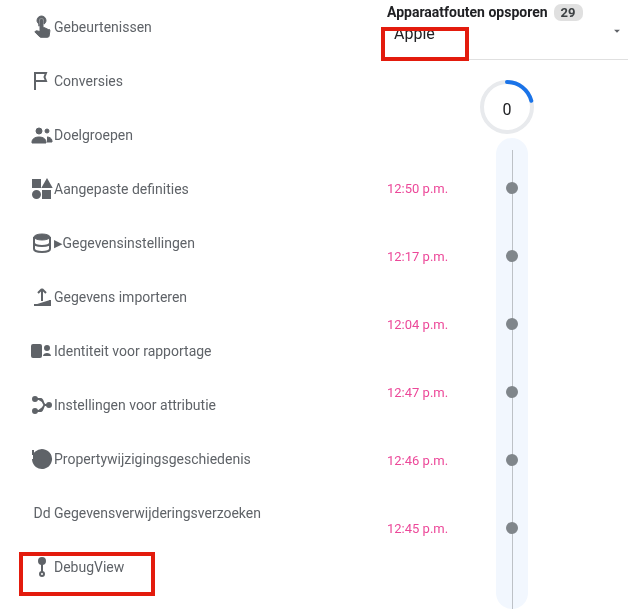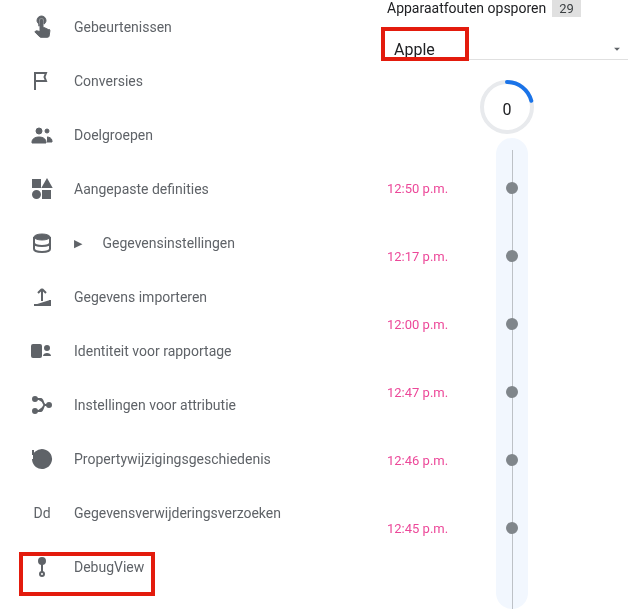--- a/index.html
+++ b/index.html
@@ -4,35 +4,35 @@
 <style>
   *{box-sizing:border-box;margin:0;padding:0;}
   body{
     width:634px;height:609px;
     font-family:Roboto,"Helvetica Neue",Arial,sans-serif;
     font-size:14px;color:#5f6368;background:#fff;
     position:relative;overflow:hidden;
   }
   .nav{position:absolute;left:0;top:0;width:385px;}
   .nav-item{
-    display:flex;align-items:center;gap:20px;
+    display:flex;align-items:center;
     height:54px;padding-left:30px;cursor:pointer;
   }
   .nav-item .icon{width:24px;height:24px;display:flex;align-items:center;justify-content:center;flex:none;}
   .icon svg{fill:#5f6368;stroke:#5f6368;width:24px;height:24px;}
   .nav-item .label{font-size:14px;color:#5f6368;}
 
   .hl-red{border:4px solid #e31b0d;position:absolute;pointer-events:none;}
   .hl-dropdown{left:381px;top:27px;width:88px;height:34px;}
   .hl-debugview{left:19px;top:552px;width:136px;height:44px;}
 
   .topright{position:absolute;left:387px;top:0;right:6px;}
-  .pill-row{height:24px;display:flex;align-items:flex-start;font-size:14px;color:#202124;gap:6px;}
-  .pill-row .count{background:#e0e0e0;color:#3c4043;border-radius:0;padding:1px 7px;font-size:13px;}
-  .device-row{height:36px;display:flex;align-items:flex-end;justify-content:space-between;border-bottom:1px solid #e0e0e0;padding-right:4px;cursor:pointer;}
+  .pill-row{height:24px;display:flex;align-items:center;font-size:14px;color:#202124;gap:6px;font-weight:bold;}
+  .pill-row .count{background:#e0e0e0;color:#3c4043;border-radius:7px;padding:1px 7px;font-size:13px;}
+  .device-row{height:36px;display:flex;align-items:flex-start;justify-content:space-between;border-bottom:1px solid #e0e0e0;padding-right:4px;cursor:pointer;}
   .device-row .name{font-size:16px;color:#202124;padding-left:7px;}
   .caret-down svg{width:14px;height:14px;fill:#5f6368;}
 
   .timeline{position:absolute;left:387px;top:78px;width:240px;height:531px;}
   .counter-wrap{position:relative;height:72px;display:flex;justify-content:center;align-items:flex-start;}
   .ring{width:58px;height:58px;}
   .counter-num{position:absolute;top:22px;font-size:16px;color:#202124;font-weight:400;}
 
   .track{position:absolute;left:109px;top:60px;width:32px;bottom:0;
          background:rgba(26,115,232,0.06);border-radius:16px;}
@@ -171,21 +171,21 @@
 
   <div class="row" style="top:102px;">
     <span class="tm">12:50 p.m.</span>
     <span class="dot"></span>
   </div>
   <div class="row" style="top:170px;">
     <span class="tm">12:17 p.m.</span>
     <span class="dot"></span>
   </div>
   <div class="row" style="top:238px;">
-    <span class="tm">12:00 p.m.</span>
+    <span class="tm">12:04 p.m.</span>
     <span class="dot"></span>
   </div>
   <div class="row" style="top:306px;">
     <span class="tm">12:47 p.m.</span>
     <span class="dot"></span>
   </div>
   <div class="row" style="top:374px;">
     <span class="tm">12:46 p.m.</span>
     <span class="dot"></span>
   </div>

